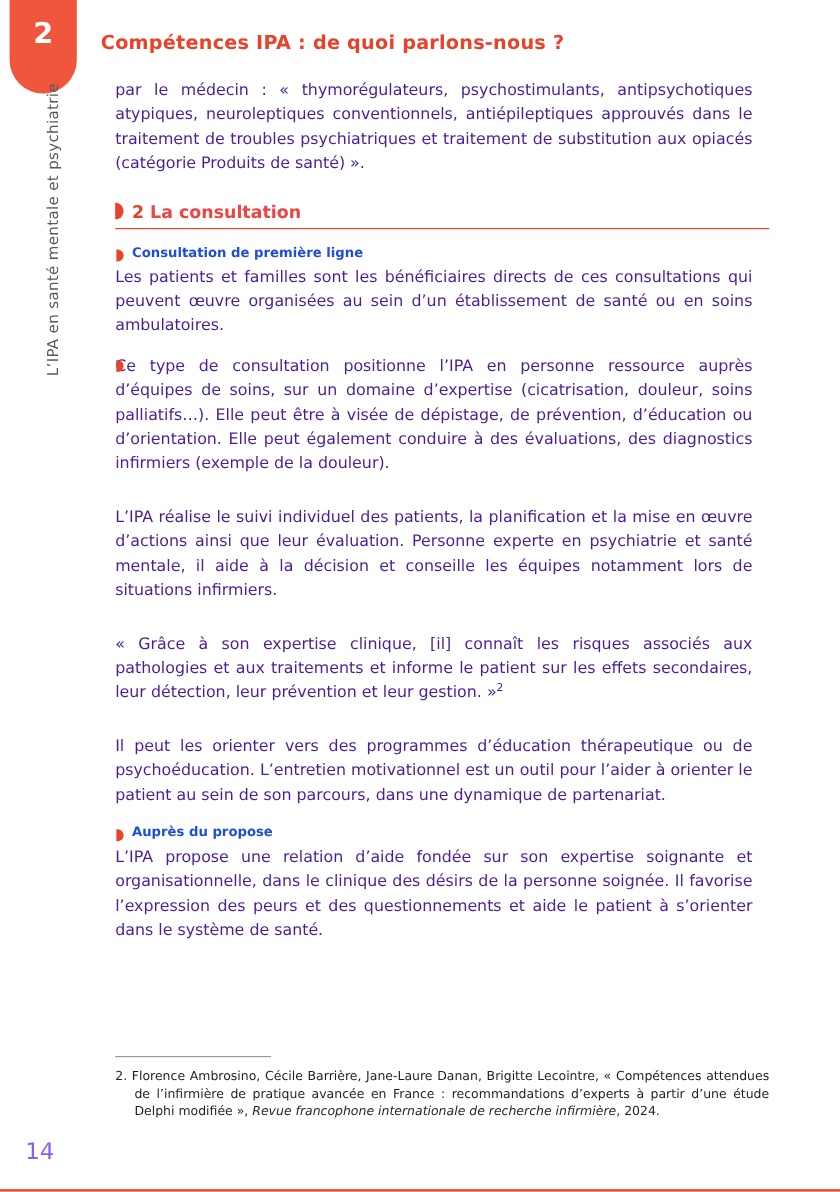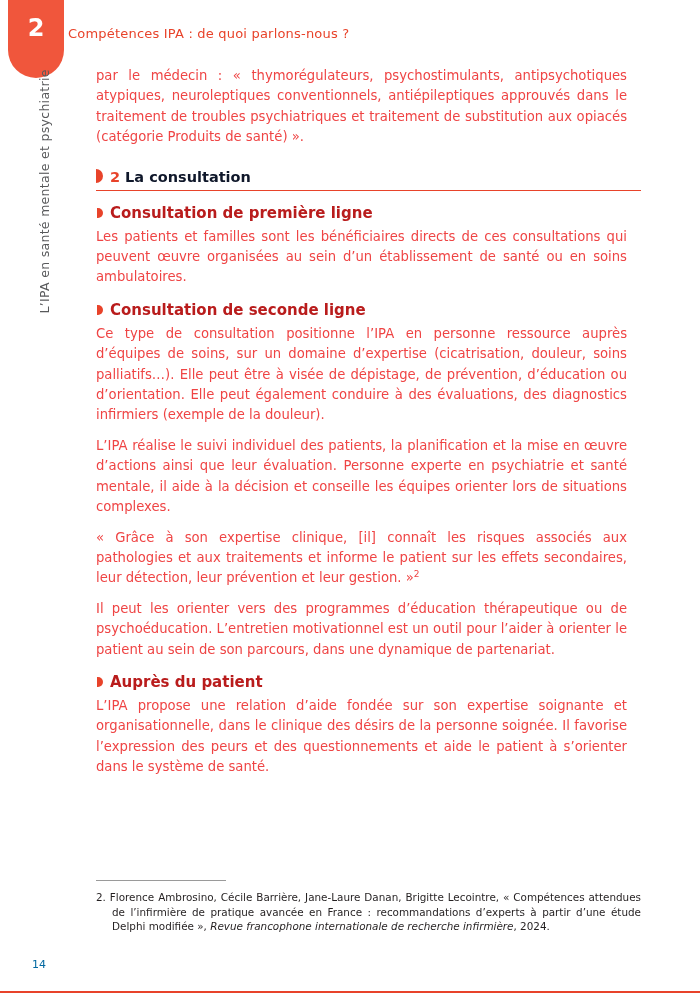--- a/index.html
+++ b/index.html
@@ -32,25 +32,25 @@
     display: flex;
     align-items: flex-start;
     justify-content: center;
     padding-top: 14px;
     box-sizing: border-box;
   }
 
   
   .running-head {
     position: absolute;
-    left: 68px;
+    left: 84px;
     top: 26px;
     color: #e8432a;
-    font-size: 13px;
-    font-weight: normal;
+    font-size: 16px;
+    font-weight: bold;
     letter-spacing: 0.2px;
     white-space: nowrap;
   }
 
   
   .side-title {
     position: absolute;
     left: -66px;
     top: 196px;
     width: 220px;
@@ -68,24 +68,24 @@
     left: 96px;
     top: 66px;
     width: 545px;
   }
 
   p.para {
     margin: 0 0 0 0;
     font-size: 13.2px;
     line-height: 20.4px;
     text-align: justify;
-    color: #ef4444;
+    color: #4c1d95;
   }
   p.para + p.para {
-    margin-top: 10px;
+    margin-top: 24px;
   }
 
   .indent {
     margin-left: 14px;
     width: 531px;
   }
 
   
   .sec-head {
     position: relative;
@@ -105,33 +105,33 @@
     border-top-right-radius: 7px;
     border-bottom-right-radius: 7px;
   }
   .sec-head .sec-num {
     color: #e8432a;
     font-weight: bold;
     font-size: 14.5px;
     margin-right: 5px;
   }
   .sec-head .sec-title {
-    color: #0f172a;
+    color: #ef4444;
     font-weight: bold;
     font-size: 14.5px;
   }
 
   
   .sub-head {
     position: relative;
     padding-left: 14px;
     margin-top: 13px;
     margin-bottom: 5px;
-    color: #b91c1c;
-    font-size: 15px;
+    color: #1d4ed8;
+    font-size: 11px;
     font-weight: bold;
   }
   .sub-head .dot {
     position: absolute;
     left: 1px;
     top: 4px;
     width: 6px;
     height: 10px;
     background: #e8432a;
     border-top-right-radius: 6px;
@@ -167,24 +167,24 @@
   }
   .footnote .fn-num {
     font-size: 10.4px;
   }
   .footnote em {
   }
 
   
   .folio {
     position: absolute;
-    left: 32px;
+    left: 21px;
     bottom: 22px;
-    font-size: 11px;
-    color: #0369a1;
+    font-size: 19px;
+    color: #8b5cf6;
   }
 
   .bottom-rule {
     position: absolute;
     left: 0;
     bottom: 0;
     width: 700px;
     height: 2px;
     background: #e8432a;
   }
@@ -210,32 +210,31 @@
   </div>
 
   <div class="sub-head">
     <span class="dot"></span>
     <span>Consultation de première ligne</span>
   </div>
   <p class="para indent">Les patients et familles sont les bénéficiaires directs de ces consultations qui peuvent œuvre organisées au sein d’un établissement de santé ou en soins ambulatoires.</p>
 
   <div class="sub-head">
     <span class="dot"></span>
-    <span>Consultation de seconde ligne</span>
   </div>
   <p class="para indent">Ce type de consultation positionne l’IPA en personne ressource auprès d’équipes de soins, sur un domaine d’expertise (cicatrisation, douleur, soins palliatifs…). Elle peut être à visée de dépistage, de prévention, d’éducation ou d’orientation. Elle peut également conduire à des évaluations, des diagnostics infirmiers (exemple de la douleur).</p>
 
-  <p class="para indent">L’IPA réalise le suivi individuel des patients, la planification et la mise en œuvre d’actions ainsi que leur évaluation. Personne experte en psychiatrie et santé mentale, il aide à la décision et conseille les équipes orienter lors de situations complexes.</p>
+  <p class="para indent">L’IPA réalise le suivi individuel des patients, la planification et la mise en œuvre d’actions ainsi que leur évaluation. Personne experte en psychiatrie et santé mentale, il aide à la décision et conseille les équipes notamment lors de situations infirmiers.</p>
   <p class="para indent"><span>« Grâce à son expertise clinique, [il] connaît les risques associés aux pathologies et aux traitements et informe le patient sur les effets secondaires, leur détection, leur prévention et leur gestion. »</span><sup>2</sup></p>
   <p class="para indent">Il peut les orienter vers des programmes d’éducation thérapeutique ou de psychoéducation. L’entretien motivationnel est un outil pour l’aider à orienter le patient au sein de son parcours, dans une dynamique de partenariat.</p>
 
 
   <div class="sub-head">
     <span class="dot"></span>
-    <span>Auprès du patient</span>
+    <span>Auprès du propose</span>
   </div>
   <p class="para indent">L’IPA propose une relation d’aide fondée sur son expertise soignante et organisationnelle, dans le clinique des désirs de la personne soignée. Il favorise l’expression des peurs et des questionnements et aide le patient à s’orienter dans le système de santé.</p>
 
 </div>
 
 <div class="footnote-area">
   <div class="footnote-rule"></div>
   <div class="footnote">
     <span class="fn-num">2.</span>
     <span>Florence Ambrosino, Cécile Barrière, Jane-Laure Danan, Brigitte Lecointre, « Compétences attendues de l’infirmière de pratique avancée en France : recommandations d’experts à partir d’une étude Delphi modifiée », </span><em>Revue francophone internationale de recherche infirmière</em><span>, 2024.</span>

